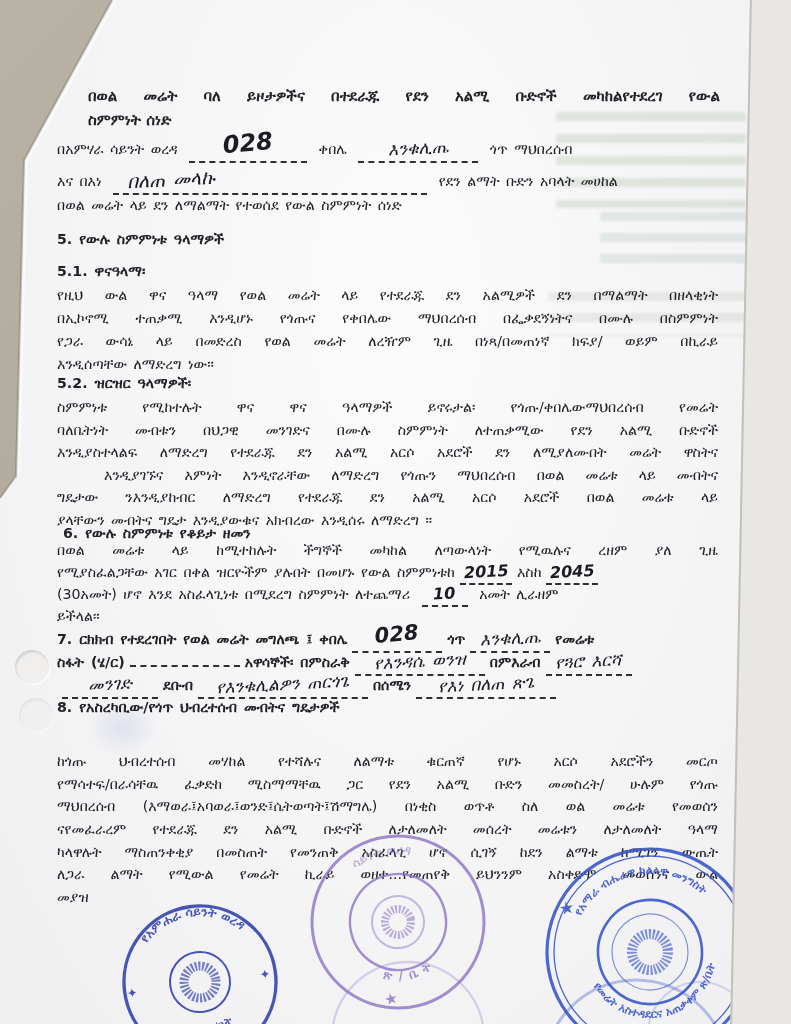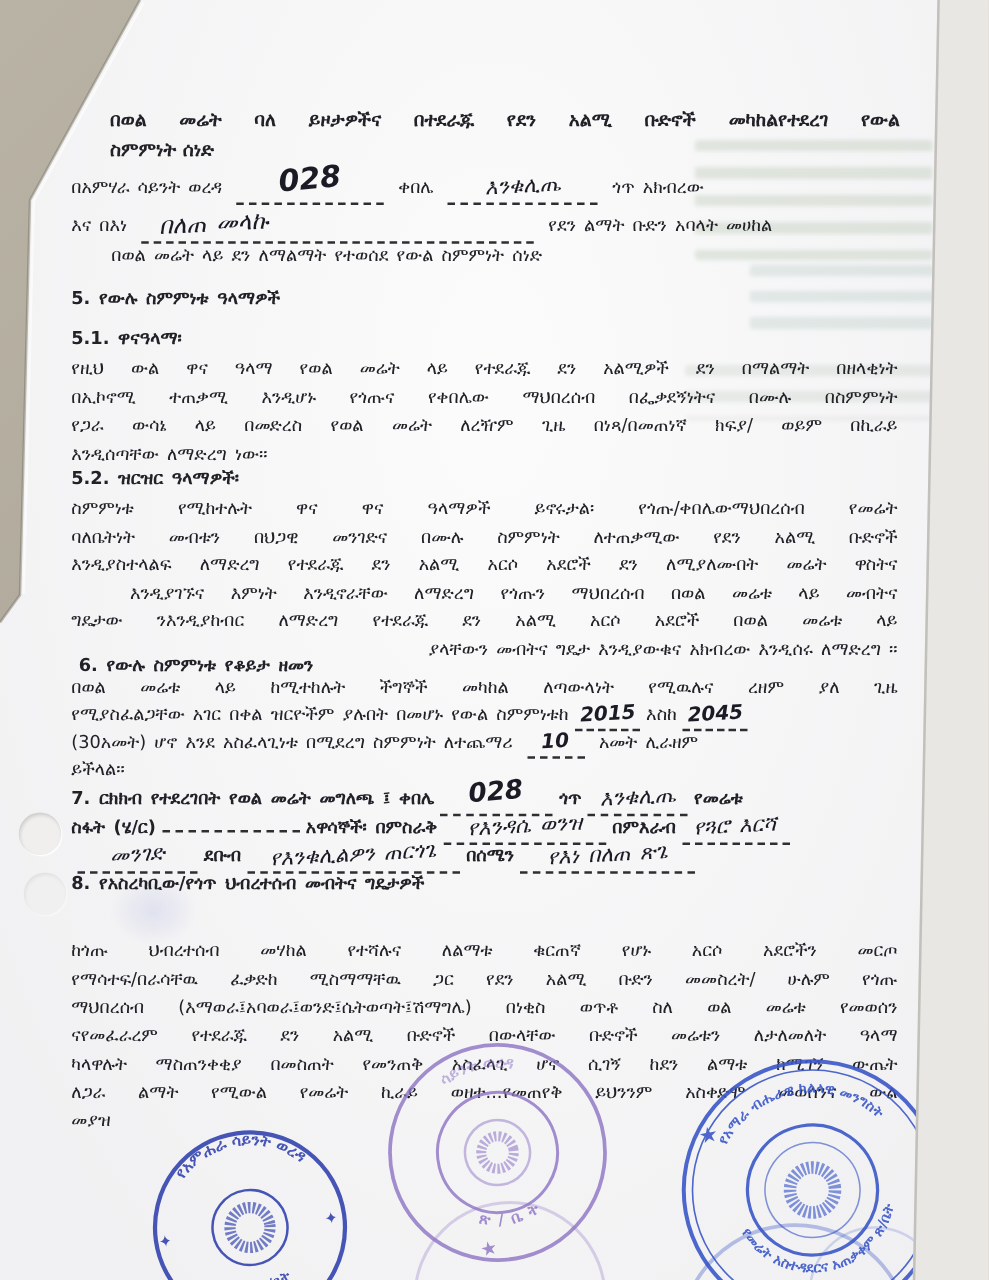--- a/index.html
+++ b/index.html
@@ -75,49 +75,49 @@
     <div class="blk title" style="left:88px;top:84px;width:632px;">
       <div class="jline" style="height:24px;">በወል መሬት ባለ ይዞታዎችና በተደራጁ የደን አልሚ ቡድኖች መካከልየተደረገ የውል</div>
       <div class="lline">ስምምነት ሰነድ</div>
     </div>
 
     <div class="blk t" style="left:57px;top:136px;width:680px;">
       <span>በአምሃራ ሳይንት ወረዳ</span>
       <span class="fill" style="min-width:118px;"><span class="hw hw-big">028</span></span>
       <span>ቀበሌ</span>
       <span class="fill" style="min-width:120px;"><span class="hw">እንቁሊጤ</span></span>
-      <span>ጎጥ አክብረው</span>
+      <span>ጎጥ ማህበረሰብ</span>
     </div>
 
     <div class="blk t" style="left:57px;top:170px;width:680px;">
       <span>እና  በእነ</span>
       <span class="fill" style="min-width:300px;text-align:left;padding-left:14px;"><span class="hw" style="font-size:19px;">በለጠ መላኩ</span></span>
       <span>የደን ልማት ቡድን አባላት መሀከል</span>
     </div>
-    <div class="blk t" style="left:57px;top:194px;width:680px;margin-left:32px;">በወል መሬት ላይ ደን ለማልማት የተወሰደ የውል ስምምነት ሰነድ</div>
+    <div class="blk t" style="left:57px;top:194px;width:680px;">በወል መሬት ላይ ደን ለማልማት የተወሰደ የውል ስምምነት ሰነድ</div>
 
     <div class="blk t bold" style="left:57px;top:228px;">5.  የውሉ ስምምነቱ ዓላማዎች</div>
     <div class="blk t bold" style="left:57px;top:260px;">5.1. ዋናዓላማ፡</div>
 
     <div class="blk t" style="left:57px;top:284px;width:661px;">
       <div class="jline">የዚህ ውል ዋና ዓላማ የወል መሬት ላይ የተደራጁ ደን አልሚዎች ደን በማልማት በዘላቂነት</div>
       <div class="jline">በኢኮኖሚ ተጠቃሚ እንዲሆኑ የጎጡና የቀበሌው ማህበረሰብ በፌቃደኝነትና በሙሉ በስምምነት</div>
       <div class="jline">የጋራ ውሳኔ ላይ በመድረስ የወል መሬት ለረዥም ጊዜ በነጻ/በመጠነኛ ክፍያ/ ወይም በኪራይ</div>
       <div class="lline">እንዲሰጣቸው ለማድረግ ነው፡፡</div>
     </div>
 
     <div class="blk t bold" style="left:57px;top:372px;">5.2. ዝርዝር ዓላማዎች፡</div>
 
     <div class="blk t" style="left:57px;top:396px;width:661px;line-height:22.5px;">
       <div class="jline" style="height:22.5px;">ስምምነቱ የሚከተሉት ዋና ዋና ዓላማዎች ይኖሩታል፡ የጎጡ/ቀበሌውማህበረሰብ የመሬት</div>
       <div class="jline" style="height:22.5px;">ባለቤትነት መብቱን በህጋዊ መንገድና በሙሉ ስምምነት ለተጠቃሚው የደን አልሚ ቡድኖች</div>
       <div class="jline" style="height:22.5px;font-family:Liberation Serif, serif;">እንዲያስተላልፍ ለማድረግ የተደራጁ ደን አልሚ አርሶ አደሮች ደን ለሚያለሙበት መሬት ዋስትና</div>
       <div class="jline" style="height:22.5px;margin-left:47px;">እንዲያገኙና እምነት እንዲኖራቸው ለማድረግ የጎጡን ማህበረሰብ በወል መሬቱ ላይ መብትና</div>
       <div class="jline" style="height:22.5px;">ግዴታው ንእንዲያከብር ለማድረግ የተደራጁ ደን አልሚ አርሶ አደሮች በወል መሬቱ ላይ</div>
-      <div class="lline" style="height:22.5px;text-align:right;">ያላቸውን መብትና ግዴታ እንዲያውቁና አክብረው እንዲሰሩ ለማድረግ ፡፡</div>
+      <div class="lline" style="height:22.5px;">ያላቸውን መብትና ግዴታ እንዲያውቁና አክብረው እንዲሰሩ ለማድረግ ፡፡</div>
     </div>
 
     <div class="blk t bold" style="left:63px;top:522px;">6. የውሉ ስምምነቱ የቆይታ ዘመን</div>
 
     <div class="blk t" style="left:57px;top:539px;width:661px;line-height:22px;">
       <div class="jline" style="height:22px;">በወል መሬቱ ላይ ከሚተከሉት ችግኞች መካከል ለጣውላነት የሚዉሉና ረዘም ያለ ጊዜ</div>
       <div class="lline" style="height:22px;">
         <span>የሚያስፈልጋቸው አገር በቀል ዝርዮችም ያሉበት በመሆኑ የውል ስምምነቱከ</span><span class="fill" style="min-width:52px;"><span class="hw hw-num">2015</span></span><span>እስከ</span><span class="fill" style="min-width:52px;"><span class="hw hw-num">2045</span></span>
       </div>
       <div class="lline" style="height:22px;">
@@ -139,21 +139,21 @@
         <span class="fill" style="min-width:96px;"><span class="hw">መንገድ</span></span><span class="bold">ደቡብ</span><span class="fill" style="min-width:170px;"><span class="hw">የእንቁሊልዎን ጠርጎጌ</span></span><span class="bold">በሰሜን</span><span class="fill" style="min-width:140px;"><span class="hw">የእነ በለጠ ጽጌ</span></span>
       </div>
     </div>
 
     <div class="blk t bold" style="left:57px;top:696px;">8. የአስረካቢው/የጎጥ ህብረተሰብ መብትና ግዴታዎች</div>
 
     <div class="blk t" style="left:57px;top:750px;width:661px;line-height:22.7px;">
       <div class="jline" style="height:22.7px;">ከጎጡ ህብረተሰብ መሃከል የተሻሉና ለልማቱ ቁርጠኛ የሆኑ አርሶ አደሮችን መርጦ</div>
       <div class="jline" style="height:22.7px;">የማሳተፍ/በራሳቸዉ ፈቃድከ ሚስማማቸዉ ጋር የደን አልሚ ቡድን መመስረት/ ሁሉም የጎጡ</div>
       <div class="jline" style="height:22.7px;">ማህበረሰብ (እማወራ፤አባወራ፤ወንድ፤ሴትወጣት፤ሽማግሌ) በነቂስ ወጥቶ ስለ ወል መሬቱ የመወሰን</div>
-      <div class="jline" style="height:22.7px;">ናየመፈራረም የተደራጁ ደን አልሚ ቡድኖች በውላቸው ቡድኖች  መሬቱን ለታለመለት ዓላማ</div>
+      <div class="jline" style="height:22.7px;">ናየመፈራረም የተደራጁ ደን አልሚ ቡድኖች ለታለመለት መሰረት  መሬቱን ለታለመለት ዓላማ</div>
       <div class="jline" style="height:22.7px;">ካላዋሉት ማስጠንቀቂያ በመስጠት የመንጠቅ አስፈላጊ ሆኖ ሲገኝ ከደን ልማቱ  ከሚገኝ ውጤት</div>
       <div class="jline" style="height:22.7px;">ለጋራ ልማት የሚውል የመሬት ኪራይ ወዘተ...የመጠየቅ ይህንንም አስቀድሞ መወሰንና ውል</div>
       <div class="lline" style="height:22.7px;font-family:Liberation Serif, serif;">መያዝ</div>
     </div>
   </div>
 
   <svg class="stamps" width="791" height="1024" viewBox="0 0 791 1024">
     <defs>
       <path id="aLt" d="M 134 982 A 66 66 0 1 1 266 982"></path>
       <path id="aLb" d="M 148 982 A 52 52 0 0 0 252 982"></path>

